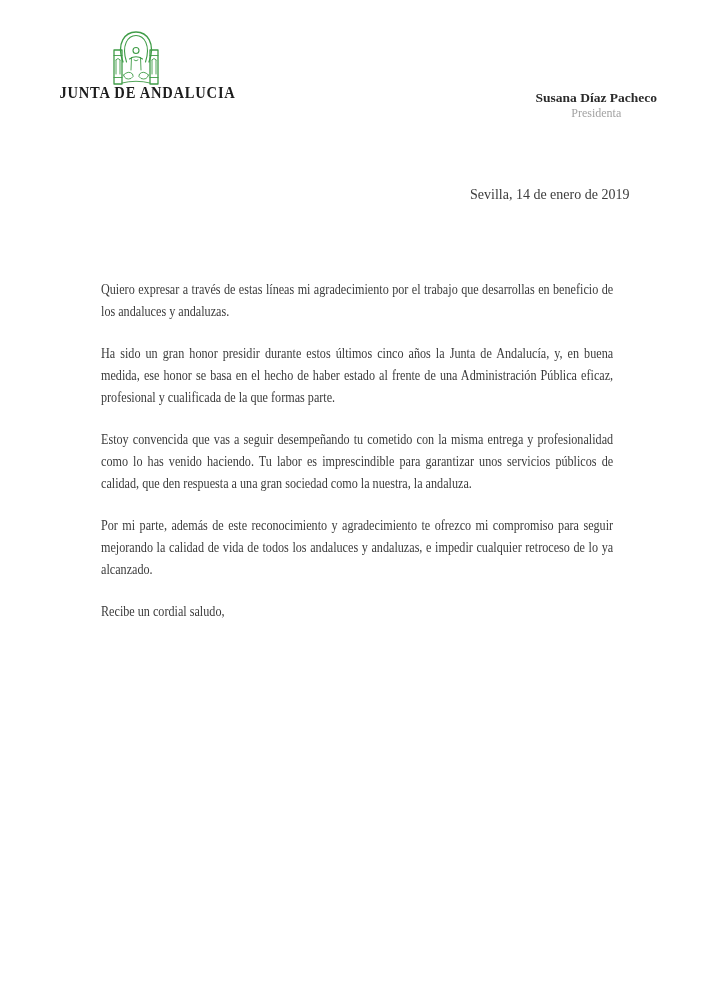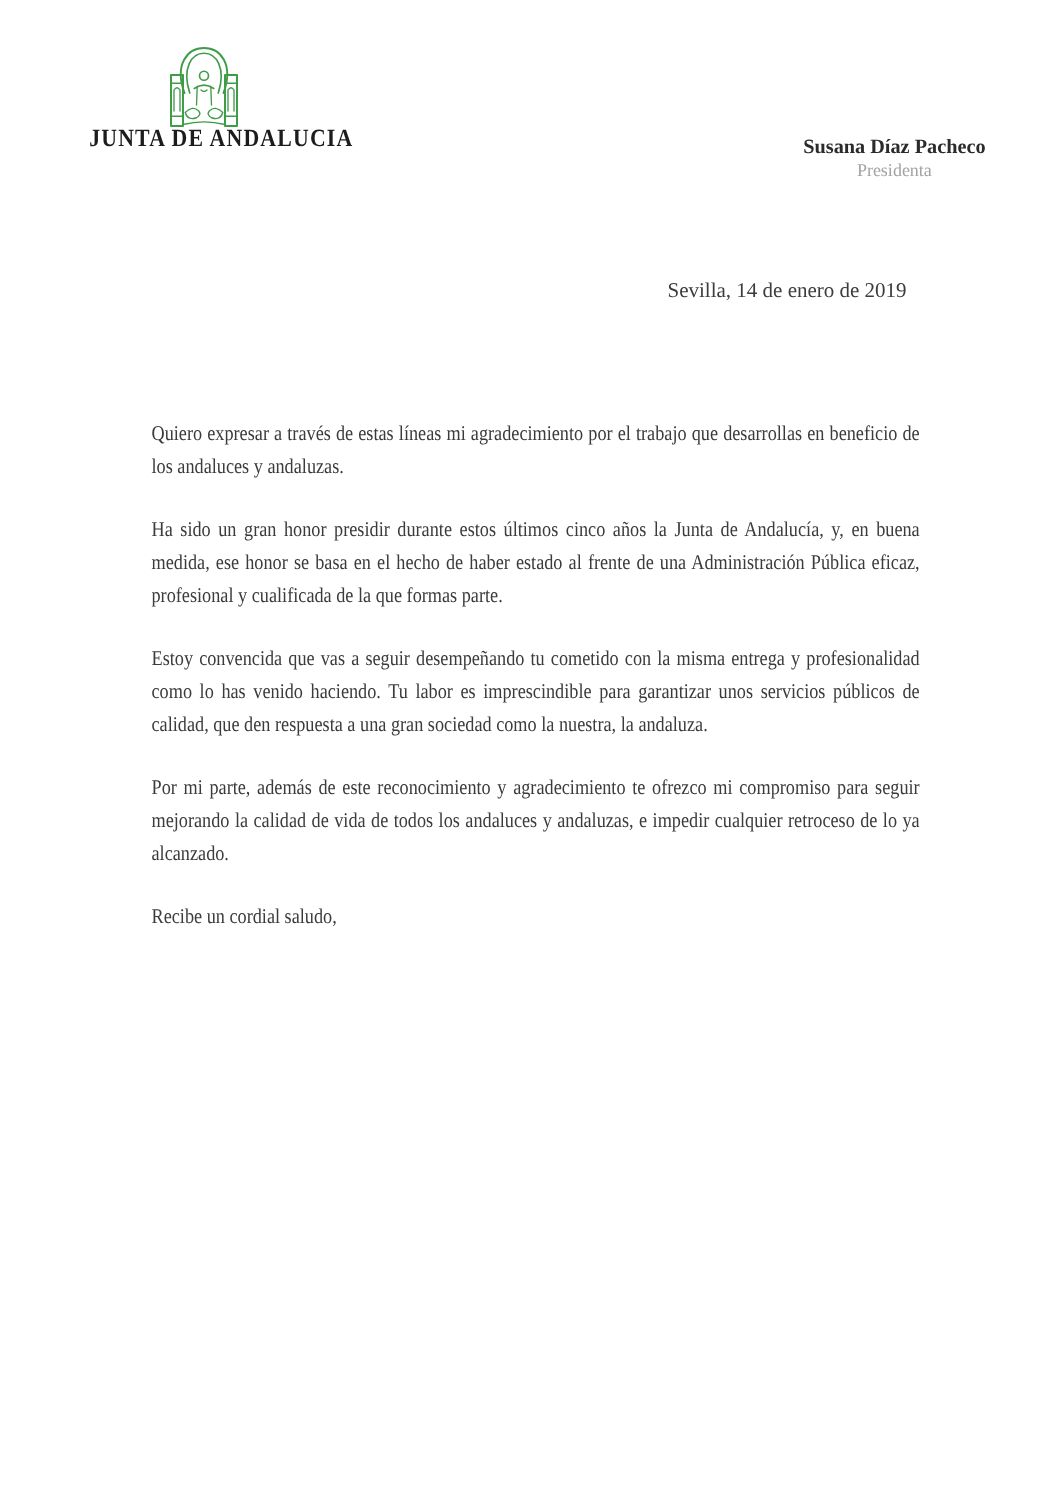--- a/index.html
+++ b/index.html
@@ -56,21 +56,21 @@
   .signer-title {
     font-size: 12px;
     color: #a3a3a3;
     line-height: 13px;
     margin-top: 2px;
   }
 
   
   .dateline {
     position: absolute;
-    left: 445px;
+    left: 470px;
     top: 187px;
     font-size: 14px;
     color: #3c3c3c;
     white-space: nowrap;
   }
 
   
   .letter-body {
     position: absolute;
     left: 101px;

